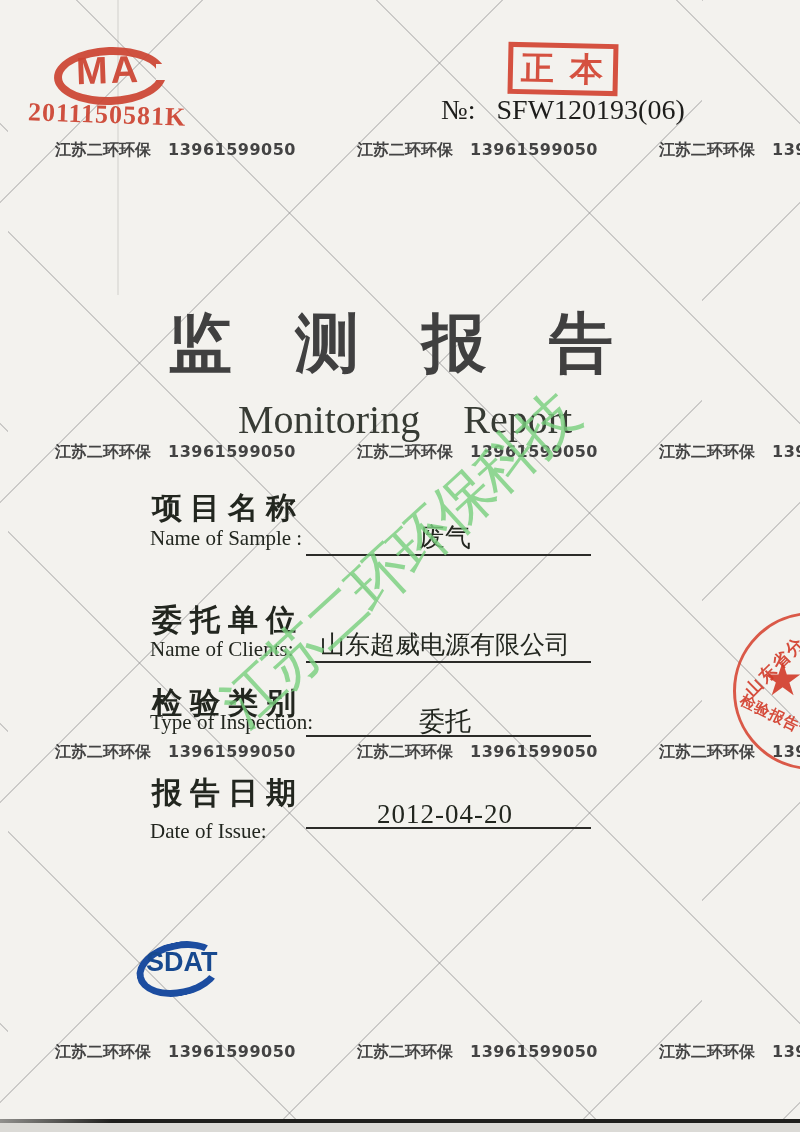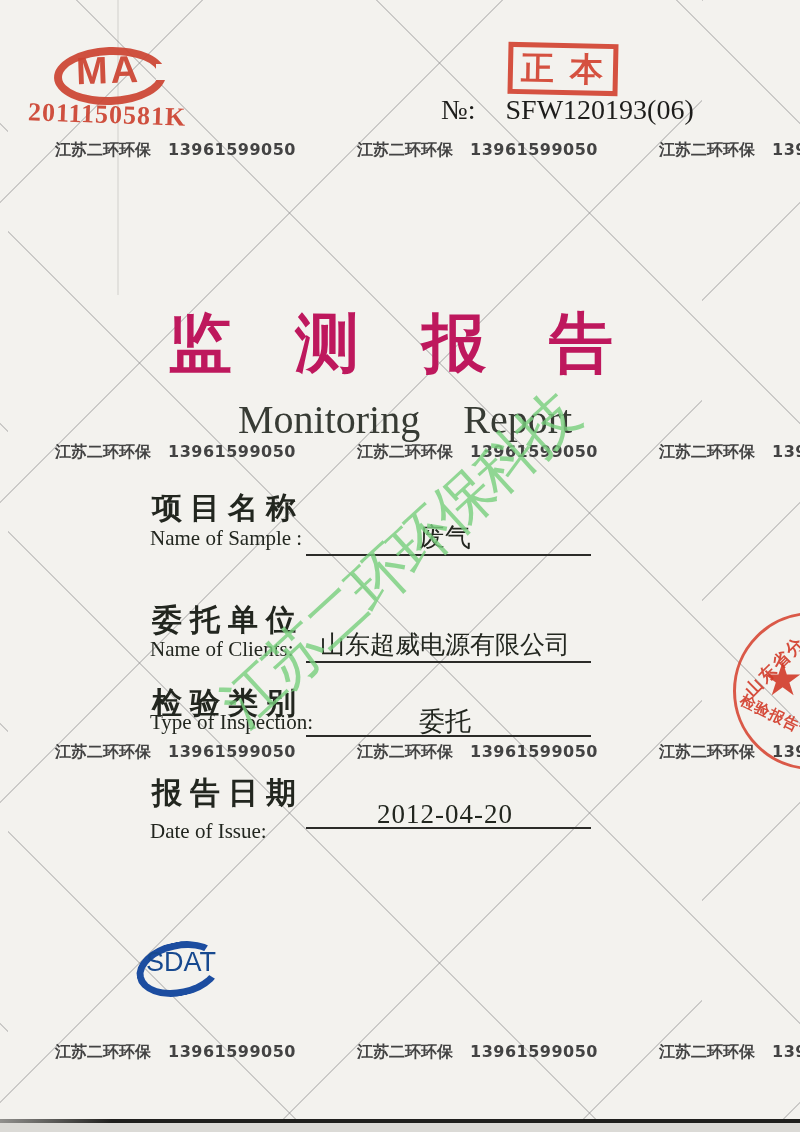--- a/index.html
+++ b/index.html
@@ -40,24 +40,24 @@
   
   .orig{position:absolute;left:508px;top:43px;width:100px;height:42px;z-index:8;
         border:5px solid #d2402e;transform:rotate(1.2deg);opacity:.9;
         display:flex;align-items:center;justify-content:center;}
   .orig span{color:#d2402e;font-size:33px;font-weight:700;letter-spacing:16px;
              margin-left:14px;white-space:nowrap;}
 
   
   .no-line{position:absolute;left:441px;top:94px;z-index:5;color:#1d1d1b;
            font-size:28px;white-space:nowrap;}
-  .no-line .no-val{margin-left:30px;}
+  .no-line .no-val{margin-left:21px;}
 
   
-  .title-cn{position:absolute;left:168px;top:300px;z-index:5;color:#be185d;
+  .title-cn{position:absolute;left:168px;top:300px;z-index:5;color:#404040;
             font-size:64px;font-weight:700;letter-spacing:63px;white-space:nowrap;}
   .title-en{position:absolute;left:238px;top:396px;z-index:5;color:#373b34;
             font-size:40px;word-spacing:33px;white-space:nowrap;}
 
   
   .wm-diag{position:absolute;left:150px;top:520px;width:500px;z-index:7;
            text-align:center;transform:rotate(-42.5deg);
            font-family:"DejaVu Sans","Liberation Sans",sans-serif;
            font-size:60px;font-weight:500;letter-spacing:-3px;
            color:rgba(122,208,127,.82);pointer-events:none;white-space:nowrap;}
@@ -83,21 +83,21 @@
   .seal .star{position:absolute;left:26px;top:42px;font-size:46px;line-height:1;}
   .seal .arc-bottom{position:absolute;left:-2px;top:96px;width:100px;text-align:center;
         transform:rotate(26deg);font-size:15px;font-weight:600;letter-spacing:1px;white-space:nowrap;}
 
   
   .logo{position:absolute;left:132px;top:936px;z-index:5;}
   .logo-ring{position:absolute;left:4px;top:6px;width:72px;height:40px;
              border:7px solid #1c4da0;border-right-color:transparent;
              border-radius:50%;transform:rotate(-12deg);}
   .logo-text{position:absolute;left:14px;top:11px;color:#17498f;font-size:27px;
-             font-weight:400;font-family:"Liberation Sans","DejaVu Sans",sans-serif;}
+             font-weight:700;font-family:"Liberation Sans","DejaVu Sans",sans-serif;}
   .org-cn{position:absolute;left:218px;top:920px;z-index:5;color:#2c302b;
           font-size:30px;font-weight:500;letter-spacing:14px;white-space:nowrap;}
   .org-en{position:absolute;left:221px;top:983px;z-index:5;color:#2c302b;
           font-size:17.5px;white-space:nowrap;}
 
   
   .scan-line{position:absolute;left:0;top:1119px;width:100%;height:4px;z-index:10;
              background:linear-gradient(90deg,rgba(25,25,23,.45),#1f1f1d 14%,#1f1f1d);}
   .scan-below{position:absolute;left:0;top:1123px;width:100%;height:9px;z-index:10;
               background:#dbdad6;}

